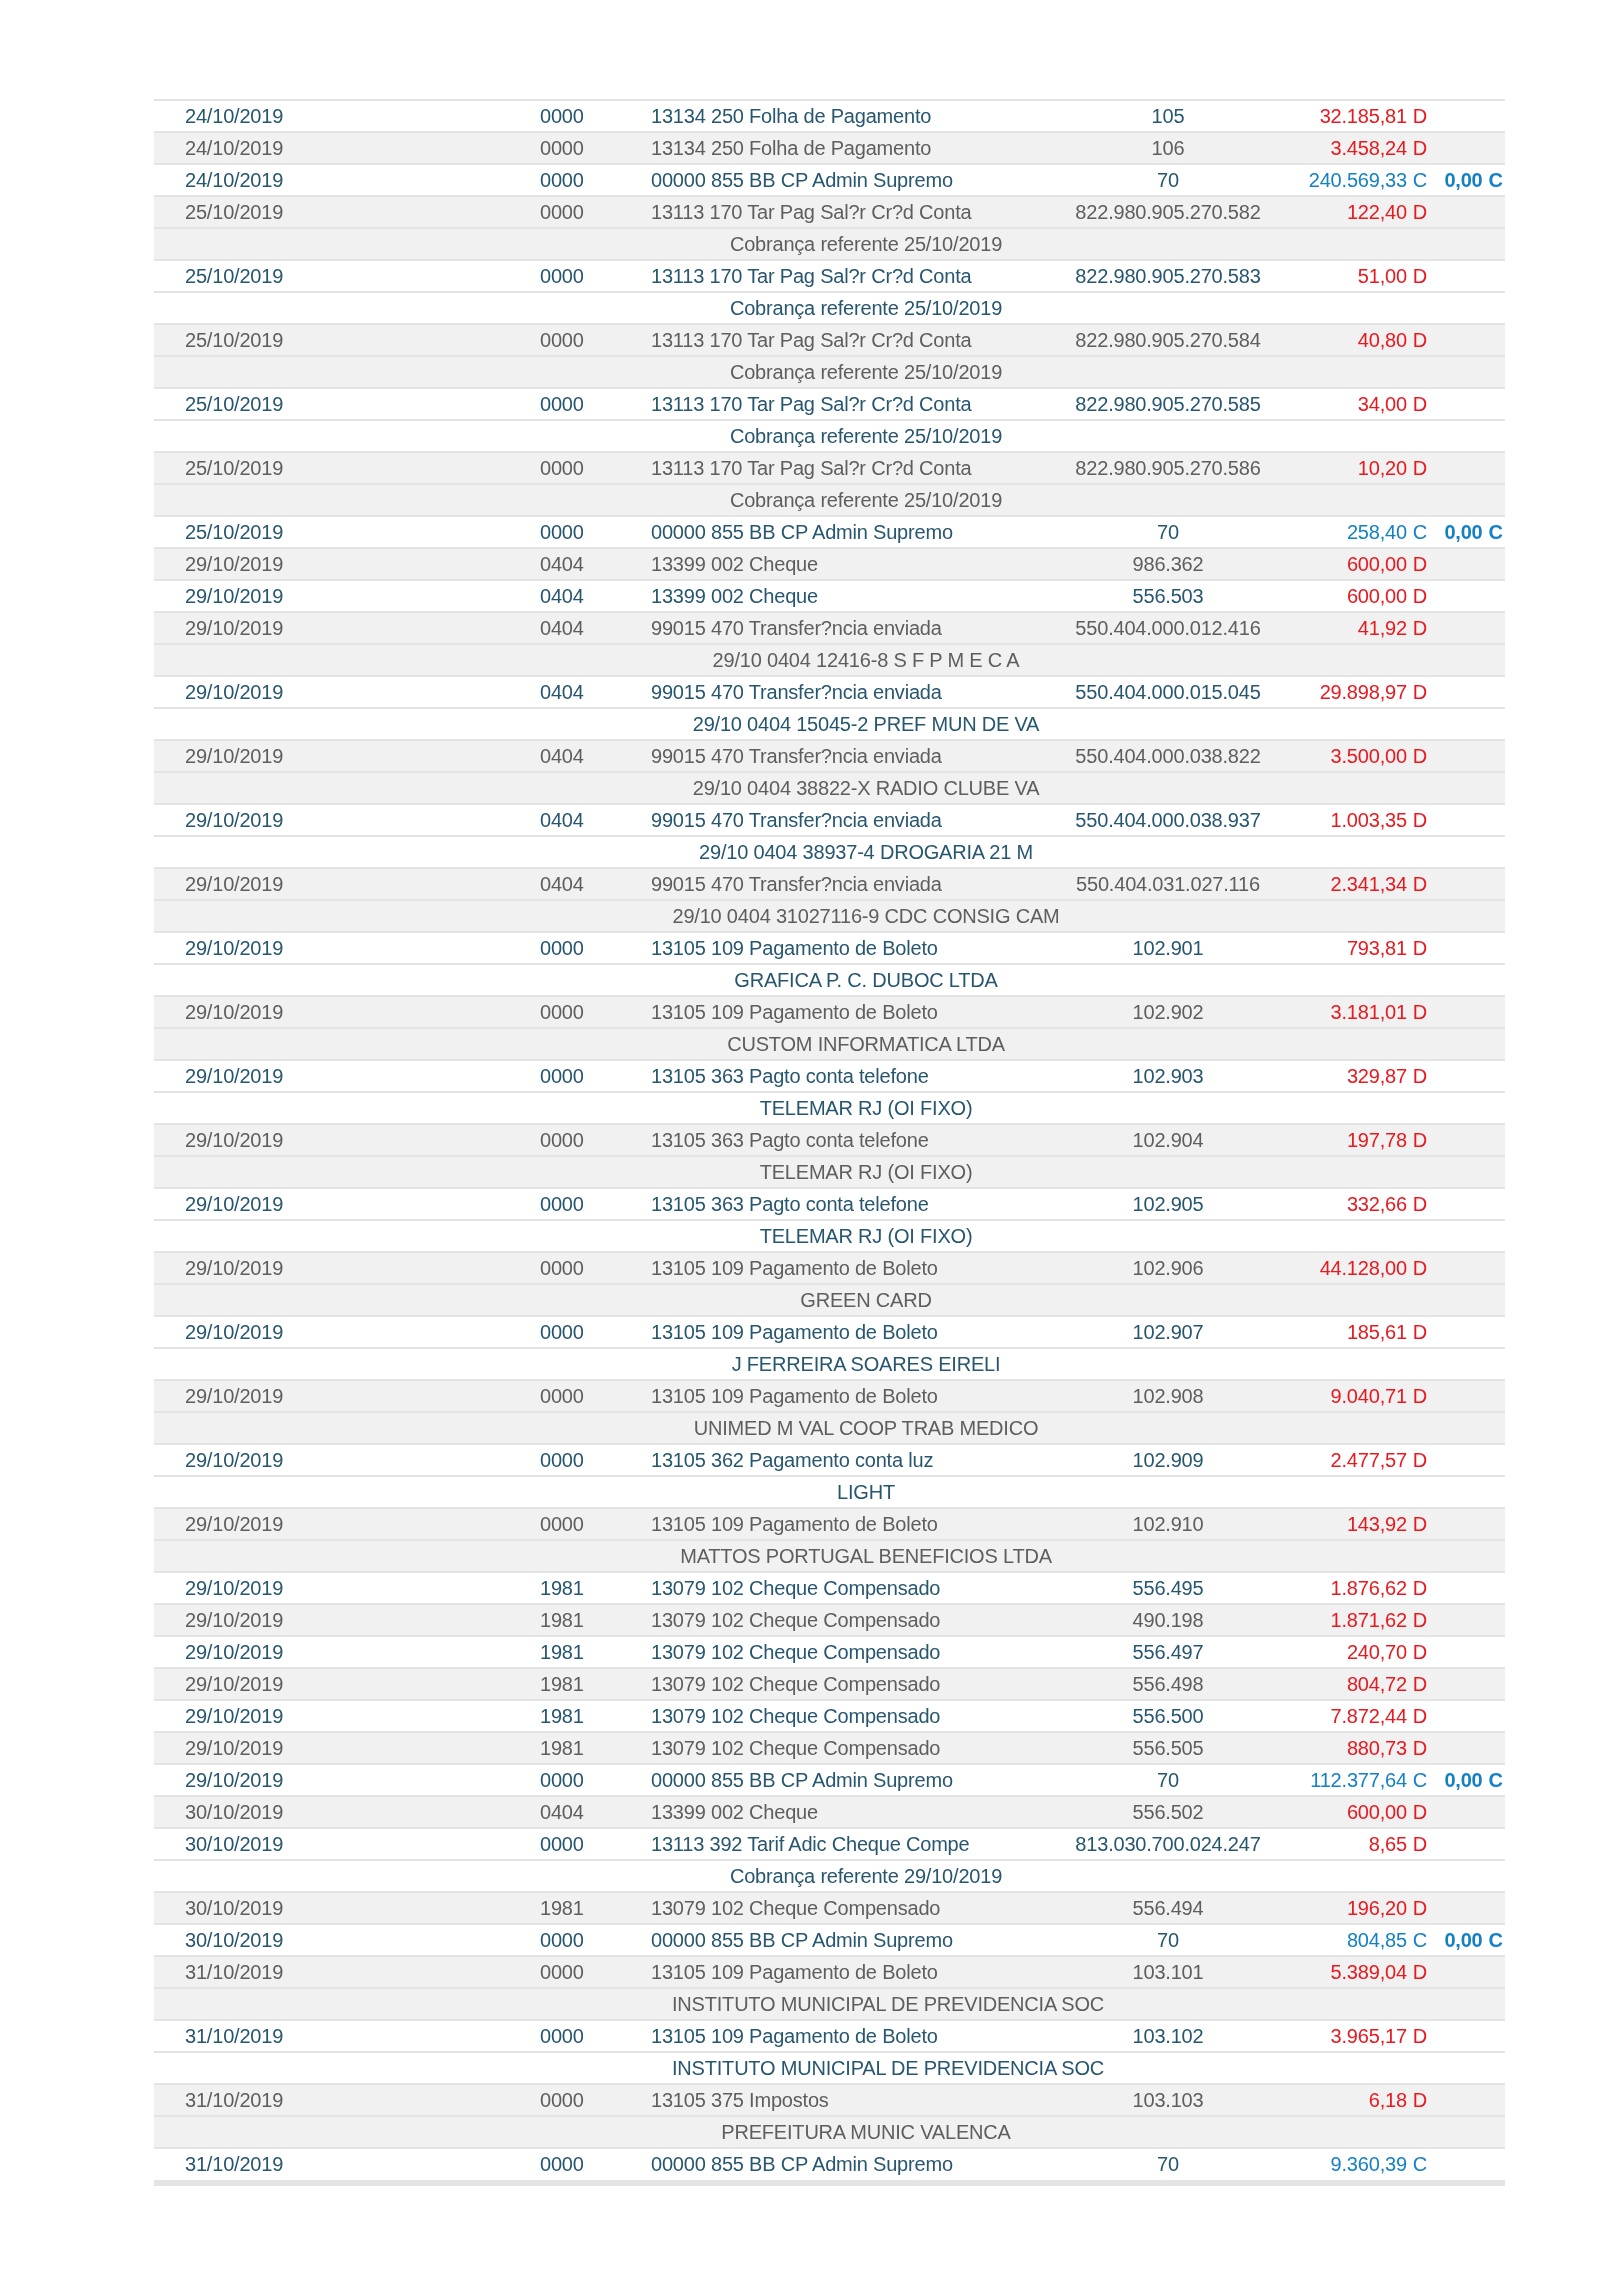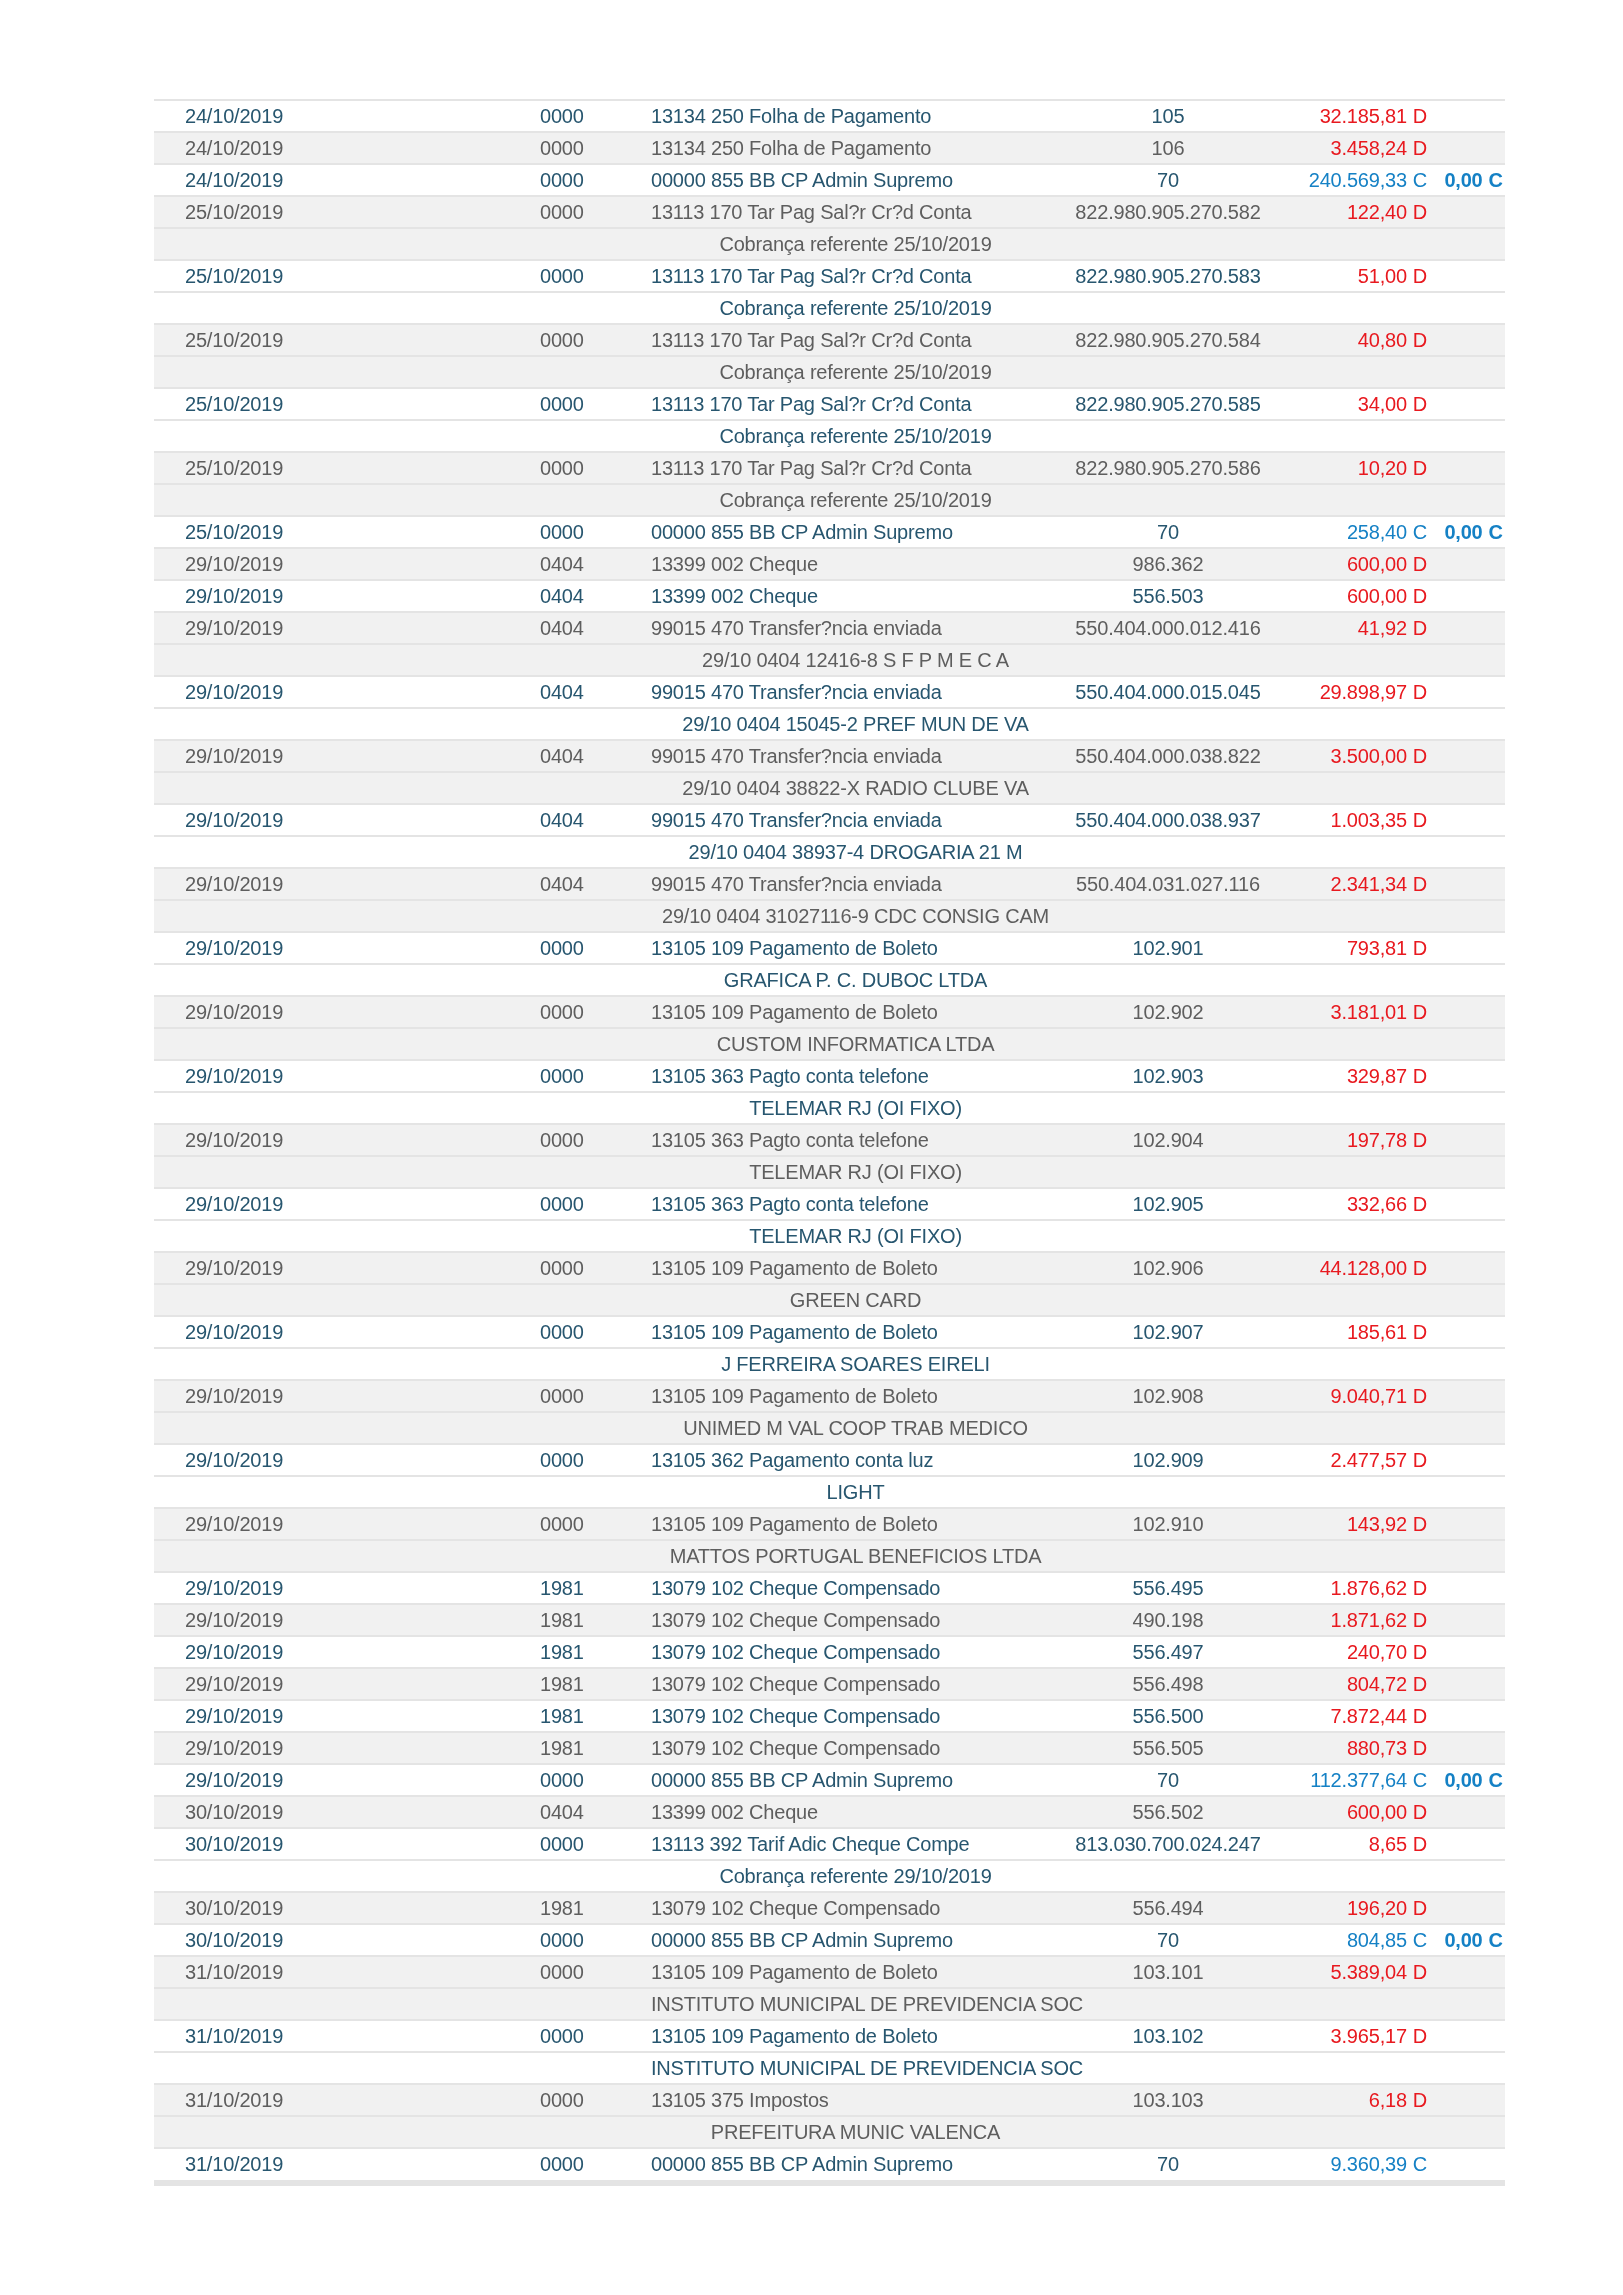--- a/index.html
+++ b/index.html
@@ -38,21 +38,21 @@
     background: var(--row-alt-bg, #f1f1f1);
     color: var(--text-gray, #5e5e5e);
   }
   .cell { overflow: visible; }
   .c-date   { grid-column: 1; padding-left: 31px; text-align: left; }
   .c-agency { grid-column: 2; text-align: left; }
   .c-desc   { grid-column: 4; text-align: left; }
   .c-doc    { grid-column: 5; text-align: center; }
   .c-value  { grid-column: 6; text-align: right; }
   .c-value2 { grid-column: 7; text-align: right; padding-right: 3.3px; font-weight: bold; }
-  .c-detail { grid-column: 4; text-align: center; }
+  .c-detail { grid-column: 4; text-align: center; margin-left: 21px; }
   .dc { margin-left: 5.9px; }
   .debit  { color: var(--debit-red, #e8191f); }
   .credit { color: var(--credit-blue, #1581c5); }
   .bottom-bar {
     height: 5.9px;
     background: var(--separator, #e4e4e4);
     border-top: 1.3px solid #ffffff;
   }
 </style>
 </head>

